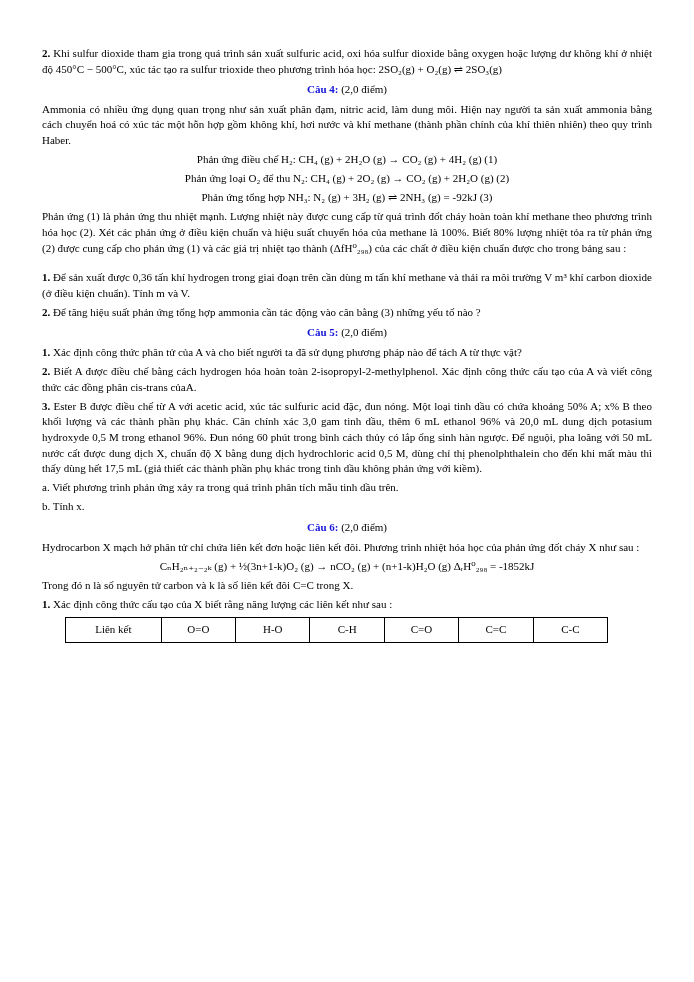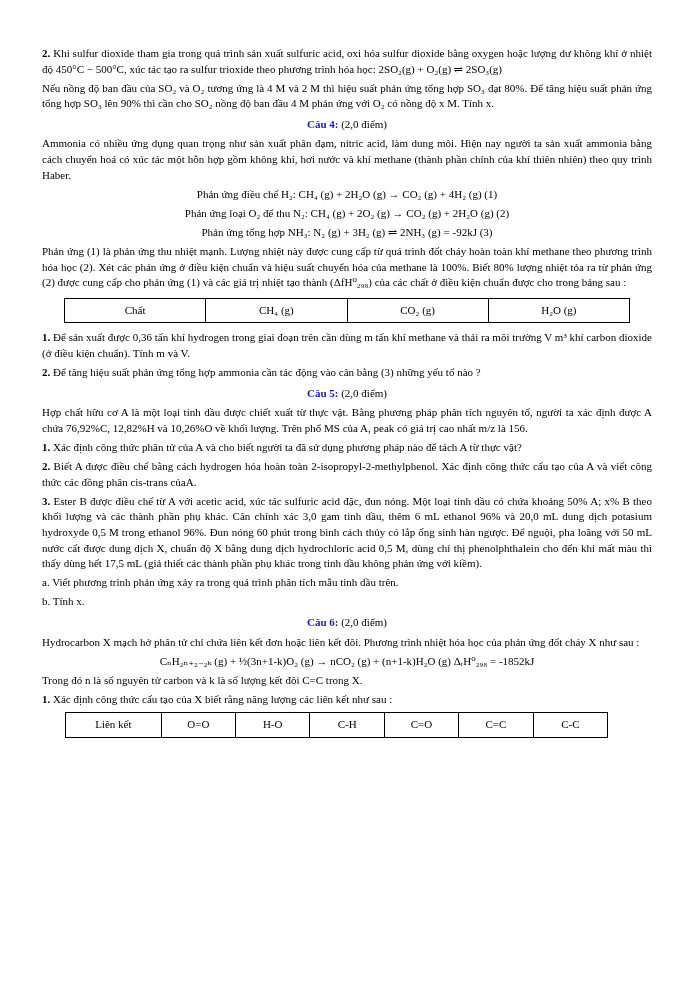--- a/index.html
+++ b/index.html
@@ -36,70 +36,62 @@
   .tbl-enthalpy{width:566px;margin:7px auto 7px auto;}
   .tbl-bonds{width:543px;margin:5px 0 16px 23px;}
 </style>
 </head>
 <body>
 
 <div class="page">
 
   <p class="para"><b>2. </b><span>Khi sulfur dioxide tham gia trong quá trình sản xuất sulfuric acid, oxi hóa sulfur dioxide bằng oxygen hoặc lượng dư không khí ở nhiệt độ 450°C − 500°C, xúc tác tạo ra sulfur trioxide theo phương trình hóa học: 2SO₂(g) + O₂(g) ⇌ 2SO₃(g)</span></p>
 
-  <p class="para"><span>Nếu nồng độ ban đầu của SO₂ và O₂ tương ứng là 4 M và 2 M thì hiệu suất phản ứng tổng hợp SO₃ đạt 80%. Để tăng hiệu suất phản ứng tổng hợp SO₃ lên 90% thì cần cho SO₂ nồng độ ban đầu 4 M phản ứng với O₂ có nồng độ x M. Tính x.</span></p>
 
   <p class="heading"><b class="cau">Câu 4:</b> <span>(2,0 điểm)</span></p>
 
   <p class="para"><span>Ammonia có nhiều ứng dụng quan trọng như sản xuất phân đạm, nitric acid, làm dung môi. Hiện nay người ta sản xuất ammonia bằng cách chuyển hoá có xúc tác một hỗn hợp gồm không khí, hơi nước và khí methane (thành phần chính của khí thiên nhiên) theo quy trình Haber.</span></p>
 
   <p class="eq"><span>Phản ứng điều chế H₂: CH₄ (g) + 2H₂O (g) → CO₂ (g) + 4H₂ (g) (1)</span></p>
 
   <p class="eq"><span>Phản ứng loại O₂ để thu N₂: CH₄ (g) + 2O₂ (g) → CO₂ (g) + 2H₂O (g) (2)</span></p>
 
   <p class="eq"><span>Phản ứng tổng hợp NH₃: N₂ (g) + 3H₂ (g) ⇌ 2NH₃ (g) = -92kJ (3)</span></p>
 
   <p class="para"><span>Phản ứng (1) là phản ứng thu nhiệt mạnh. Lượng nhiệt này được cung cấp từ quá trình đốt cháy hoàn toàn khí methane theo phương trình hóa học (2). Xét các phản ứng ở điều kiện chuẩn và hiệu suất chuyển hóa của methane là 100%. Biết 80% lượng nhiệt tỏa ra từ phản ứng (2) được cung cấp cho phản ứng (1) và các giá trị nhiệt tạo thành (ΔfH⁰₂₉₈) của các chất ở điều kiện chuẩn được cho trong bảng sau :</span></p>
 
   <table class="tbl tbl-enthalpy">
     <tbody>
-        <tr>
-      <td>Chất</td>
-      <td>CH₄ (g)</td>
-      <td>CO₂ (g)</td>
-      <td>H₂O (g)</td>
-    </tr>
   </tbody>
     </table>
 
   <p class="para"><b>1. </b><span>Để sản xuất được 0,36 tấn khí hydrogen trong giai đoạn trên cần dùng m tấn khí methane và thải ra môi trường V m³ khí carbon dioxide (ở điều kiện chuẩn). Tính m và V.</span></p>
 
   <p class="para"><b>2. </b><span>Để tăng hiệu suất phản ứng tổng hợp ammonia cần tác động vào cân bằng (3) những yếu tố nào ?</span></p>
 
   <p class="heading"><b class="cau">Câu 5:</b> <span>(2,0 điểm)</span></p>
 
-  <p class="para"><span>Hợp chất hữu cơ A là một loại tinh dầu được chiết xuất từ thực vật. Bằng phương pháp phân tích nguyên tố, người ta xác định được A chứa 76,92%C, 12,82%H và 10,26%O về khối lượng. Trên phổ MS của A, peak có giá trị cao nhất m/z là 156.</span></p>
 
   <p class="para"><b>1. </b><span>Xác định công thức phân tử của A và cho biết người ta đã sử dụng phương pháp nào để tách A từ thực vật?</span></p>
 
   <p class="para"><b>2. </b><span>Biết A được điều chế bằng cách hydrogen hóa hoàn toàn 2-isopropyl-2-methylphenol. Xác định công thức cấu tạo của A và viết công thức các đồng phân cis-trans củaA.</span></p>
 
   <p class="para"><b>3. </b><span>Ester B được điều chế từ A với acetic acid, xúc tác sulfuric acid đặc, đun nóng. Một loại tinh dầu có chứa khoảng 50% A; x% B theo khối lượng và các thành phần phụ khác. Cân chính xác 3,0 gam tinh dầu, thêm 6 mL ethanol 96% và 20,0 mL dung dịch potasium hydroxyde 0,5 M trong ethanol 96%. Đun nóng 60 phút trong bình cách thủy có lắp ống sinh hàn ngược. Để nguội, pha loãng với 50 mL nước cất được dung dịch X, chuẩn độ X bằng dung dịch hydrochloric acid 0,5 M, dùng chỉ thị phenolphthalein cho đến khi mất màu thì thấy dùng hết 17,5 mL (giả thiết các thành phần phụ khác trong tinh dầu không phản ứng với kiềm).</span></p>
 
   <p class="para"><span>a. Viết phương trình phản ứng xảy ra trong quá trình phân tích mẫu tinh dầu trên.</span></p>
 
   <p class="para"><span>b. Tính x.</span></p>
 
   <p class="heading"><b class="cau">Câu 6:</b> <span>(2,0 điểm)</span></p>
 
   <p class="para"><span>Hydrocarbon X mạch hở phân tử chỉ chứa liên kết đơn hoặc liên kết đôi. Phương trình nhiệt hóa học của phản ứng đốt cháy X như sau :</span></p>
 
   <p class="eq"><span>CₙH₂ₙ₊₂₋₂ₖ (g) + ½(3n+1-k)O₂ (g) → nCO₂ (g) + (n+1-k)H₂O (g) ΔᵣH⁰₂₉₈ = -1852kJ</span></p>
 
-  <p class="para"><span>Trong đó n là số nguyên tử carbon và k là số lượng kết đôi C=C trong X.</span></p>
+  <p class="para"><span>Trong đó n là số nguyên tử carbon và k là số liên kết đôi C=C trong X.</span></p>
 
   <p class="para"><b>1. </b><span>Xác định công thức cấu tạo của X biết rằng năng lượng các liên kết như sau :</span></p>
 
   <table class="tbl tbl-bonds">
     <tbody>
         <tr>
       <td style="width:16%">Liên kết</td>
       <td>O=O</td>
       <td>H-O</td>
       <td>C-H</td>

